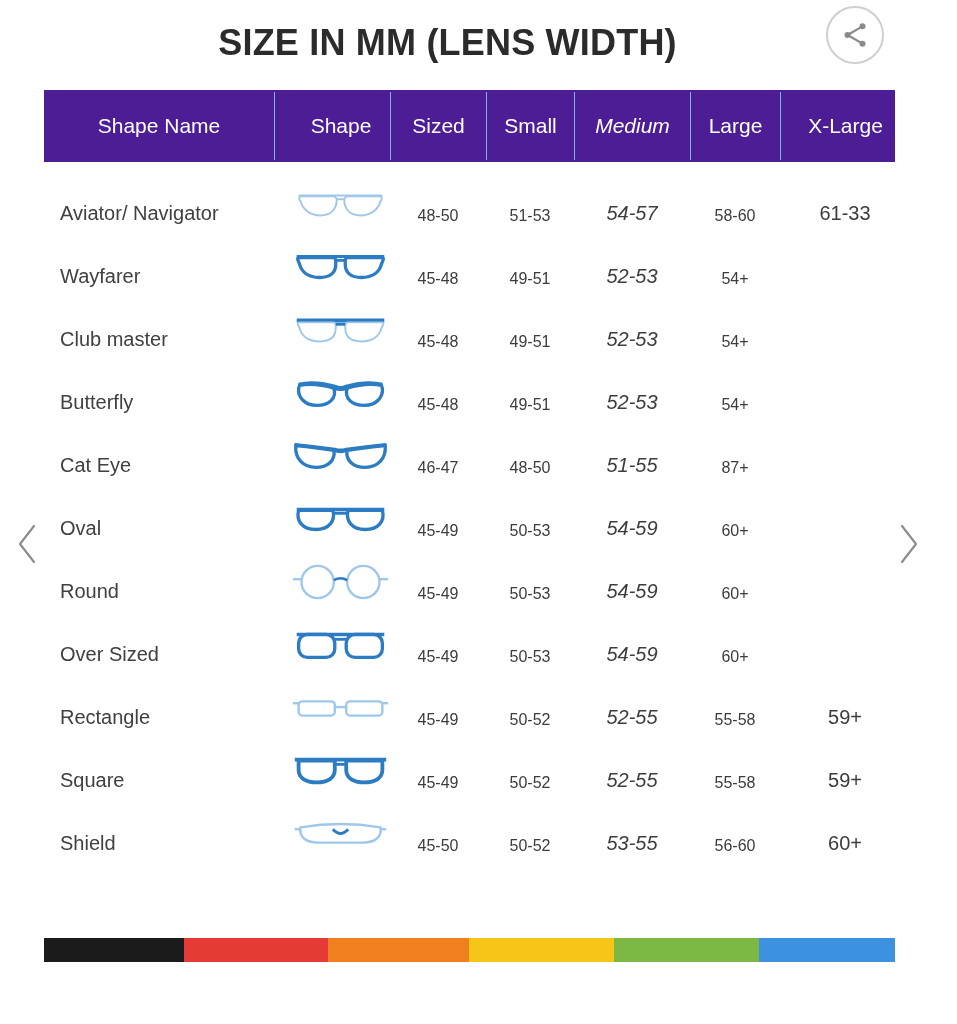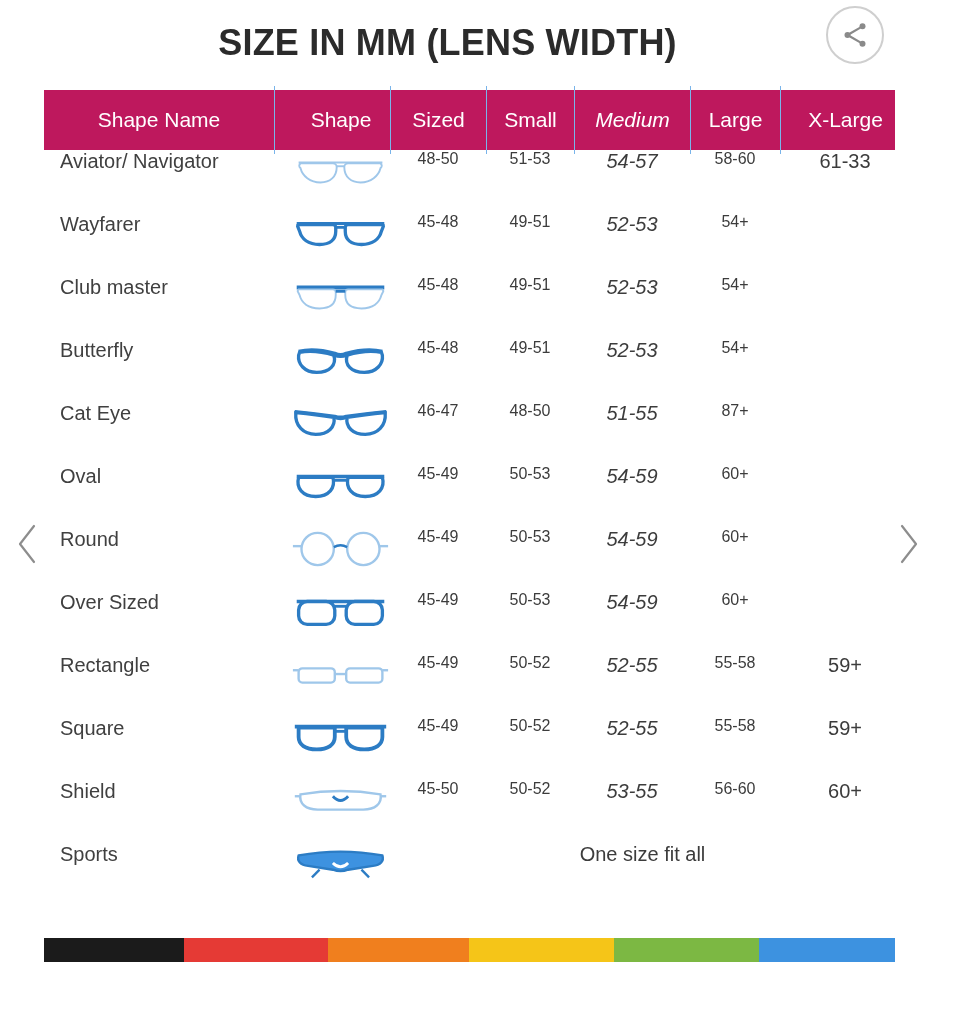--- a/index.html
+++ b/index.html
@@ -51,22 +51,22 @@
   .share-btn svg { display: block; }
 
   
   .table {
     position: absolute;
     left: 44px; top: 90px;
     width: 851px;
   }
   .thead {
     display: flex;
-    background: #be185d;
-    height: 60px;
+    background: #4c1d95;
+    height: 72px;
     align-items: center;
   }
   .thead .th {
     color: #ffffff;
     font-size: 21px;
     text-align: center;
     box-sizing: border-box;
   }
   .thead .th.sep {
     border-left: 1px solid #79b4ea;
@@ -78,21 +78,21 @@
   .col-name   { width: 230px; }
   .col-shape  { width: 116px; padding-left: 17px; }
   .col-kids   { width: 96px; }
   .col-small  { width: 88px; }
   .col-medium { width: 116px; font-style: italic; }
   .col-large  { width: 90px; }
   .col-xlarge { width: 115px; padding-left: 15px; }
 
   .row {
     display: flex;
-    align-items: flex-start;
+    align-items: flex-end;
     height: 63px;
   }
   .cell {
     font-size: 20px;
     color: #3c3c3c;
     text-align: center;
     box-sizing: border-box;
   }
   .cell.name {
     text-align: left;
@@ -347,32 +347,20 @@
           <path d="M94 16 h6" stroke="#9fc7ea" stroke-width="2.5"></path>
         </svg>
       </div>
       <div class="cell kids col-kids">45-50</div>
       <div class="cell small col-small">50-52</div>
       <div class="cell col-medium">53-55</div>
       <div class="cell large col-large">56-60</div>
       <div class="cell col-xlarge">60+</div>
     </div>
 
-    <div class="row">
-      <div class="cell name col-name">Sports</div>
-      <div class="cell shape col-shape">
-        <svg width="104" height="42" viewBox="0 0 104 42">
-          <path d="M8 12 q44 -8 88 0 c2 6 -2 10 -10 11 l-26 4 q-8 3 -16 0 l-26 -4 c-8 -1 -12 -5 -10 -11 z" fill="#3d92e0" stroke="#2c7cc4" stroke-width="2.5"></path>
-          <path d="M44 20 q8 8 16 0" stroke="#ffffff" stroke-width="3" fill="none"></path>
-          <path d="M30 27 l-8 8" stroke="#2c7cc4" stroke-width="2.5"></path>
-          <path d="M74 27 l8 8" stroke="#2c7cc4" stroke-width="2.5"></path>
-        </svg>
-      </div>
-      <div class="onesize">One size fit all</div>
-    </div>
   </div>
 
   <div class="strip">
     <div style="width:16.4%;background:#1b1b1b"></div>
     <div style="width:17%;background:#e53a35"></div>
     <div style="width:16.6%;background:#f07f1e"></div>
     <div style="width:17%;background:#f5c518"></div>
     <div style="width:17%;background:#7cb843"></div>
     <div style="width:16%;background:#3d92e0"></div>
   </div>

